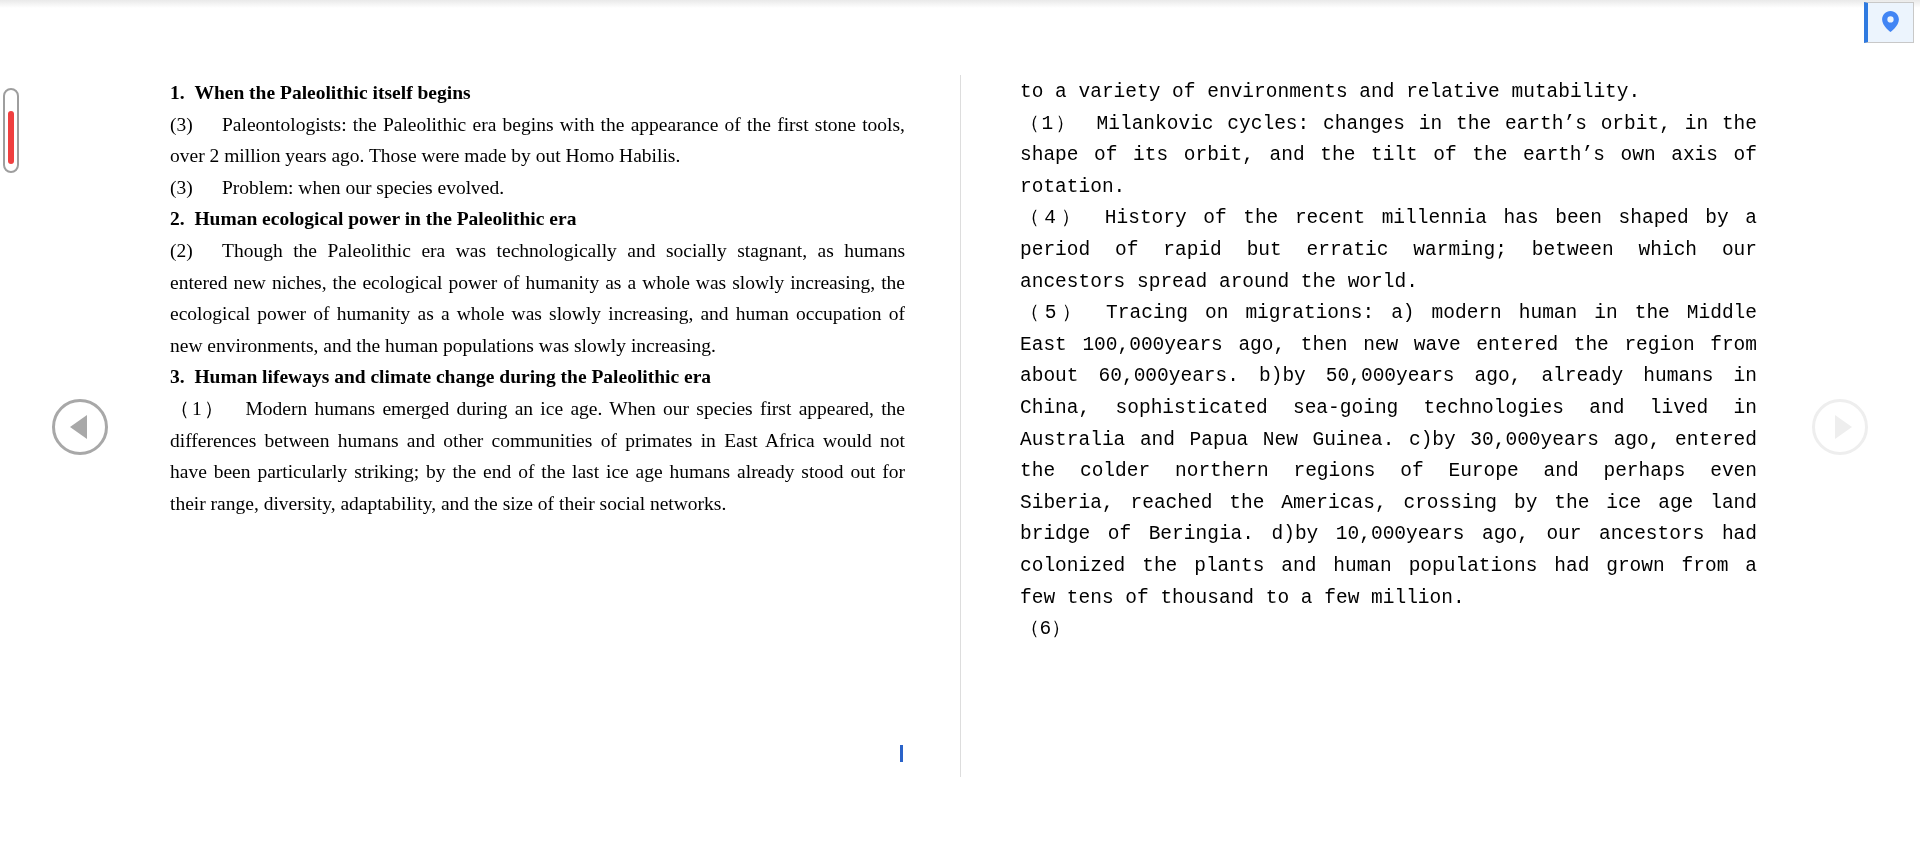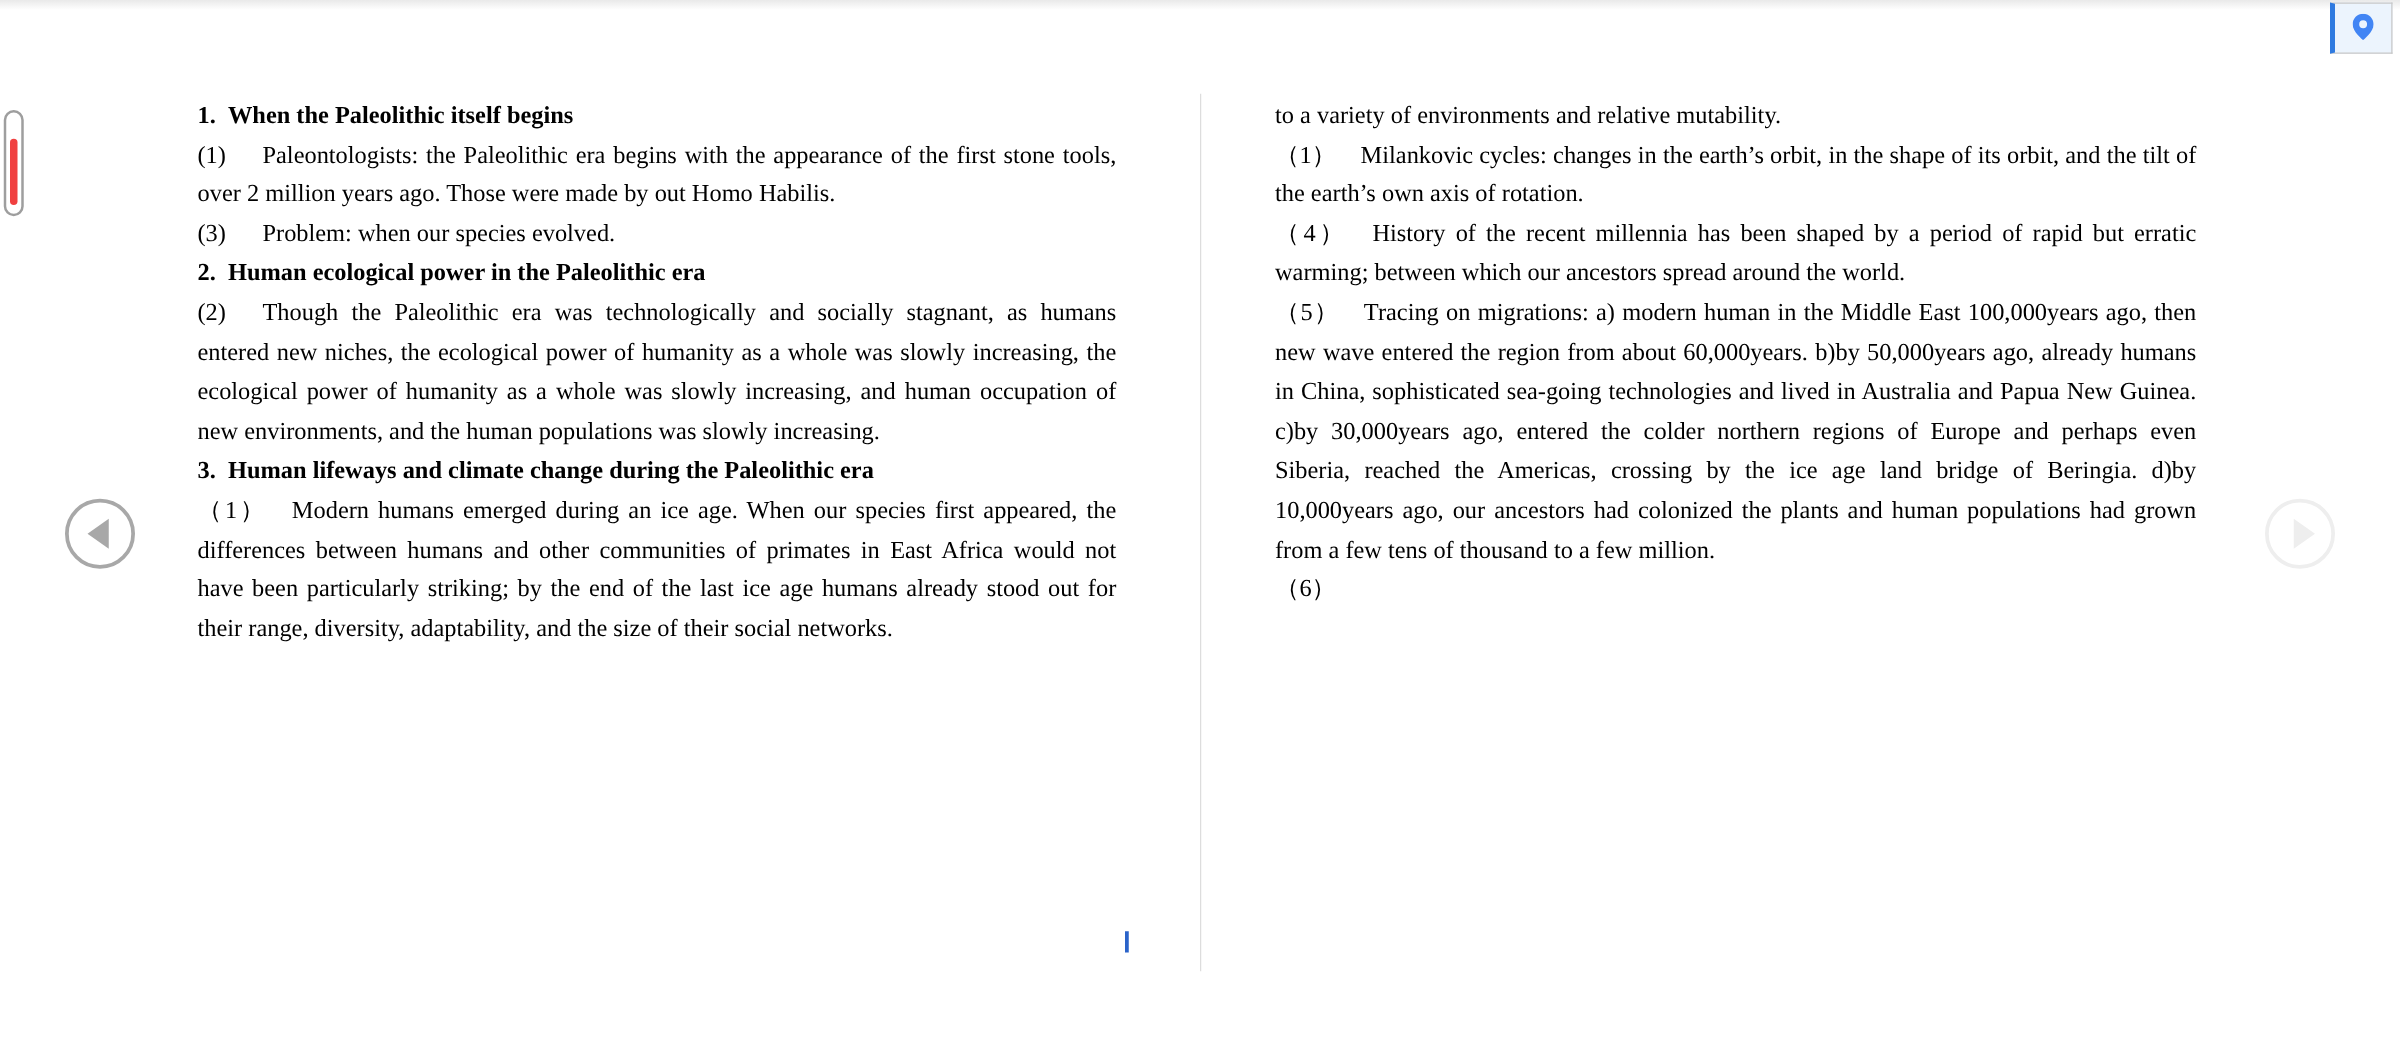--- a/index.html
+++ b/index.html
@@ -43,22 +43,22 @@
   
   .pin-btn{position:absolute;left:1864px;top:2px;width:50px;height:41px;
     background:var(--pin-button-bg);border:1px solid var(--pin-button-border);
     border-left:4px solid var(--pin-button-accent);cursor:pointer;
     display:flex;align-items:center;justify-content:center;}
   .pin-btn svg{width:17px;height:21px;fill:var(--accent-blue);}
 
   
   .divider{position:absolute;left:960px;top:75px;width:1px;height:702px;background:var(--divider);}
   .col{position:absolute;top:77px;font-size:19.5px;line-height:31.6px;}
-  .col-left{left:158px;width:735px;}
-  .col-right{left:1020px;width:737px;}
+  .col-left{left:170px;width:735px;}
+  .col-right{left:1020px;width:737px;font-family:Liberation Mono, monospace;}
   .col p{text-align:justify;text-justify:inter-word;}
   .col p.bold{font-weight:bold;text-align:left;}
 
   .caret{position:absolute;left:900px;top:745px;width:2.5px;height:17px;
     background:var(--caret-blue);}
 </style>
 </head>
 <body>
 
 <div class="canvas">
@@ -82,21 +82,21 @@
   </button>
 
   <button class="nav-btn nav-next" aria-disabled="true">
     <span class="tri tri-right"></span>
   </button>
 
   <div class="divider"></div>
 
   <div class="col col-left">
       <p class="bold">1. When the Paleolithic itself begins</p>
-      <p>(1)  Paleontologists: the Paleolithic era begins with the appearance of the first stone tools, over 2 million years ago. Those were made by out Homo Habilis.</p>
+      <p>(3)  Paleontologists: the Paleolithic era begins with the appearance of the first stone tools, over 2 million years ago. Those were made by out Homo Habilis.</p>
       <p>(3)  Problem: when our species evolved.</p>
       <p class="bold">2. Human ecological power in the Paleolithic era</p>
       <p>(2)  Though the Paleolithic era was technologically and socially stagnant, as humans entered new niches, the ecological power of humanity as a whole was slowly increasing, the ecological power of humanity as a whole was slowly increasing, and human occupation of new environments, and the human populations was slowly increasing.</p>
       <p class="bold">3. Human lifeways and climate change during the Paleolithic era</p>
       <p>（1） Modern humans emerged during an ice age. When our species first appeared, the differences between humans and other communities of primates in East Africa would not have been particularly striking; by the end of the last ice age humans already stood out for their range, diversity, adaptability, and the size of their social networks.</p>
     </div>
 
   <div class="col col-right">
       <p>to a variety of environments and relative mutability.</p>
       <p>（1） Milankovic cycles: changes in the earth’s orbit, in the shape of its orbit, and the tilt of the earth’s own axis of rotation.</p>

